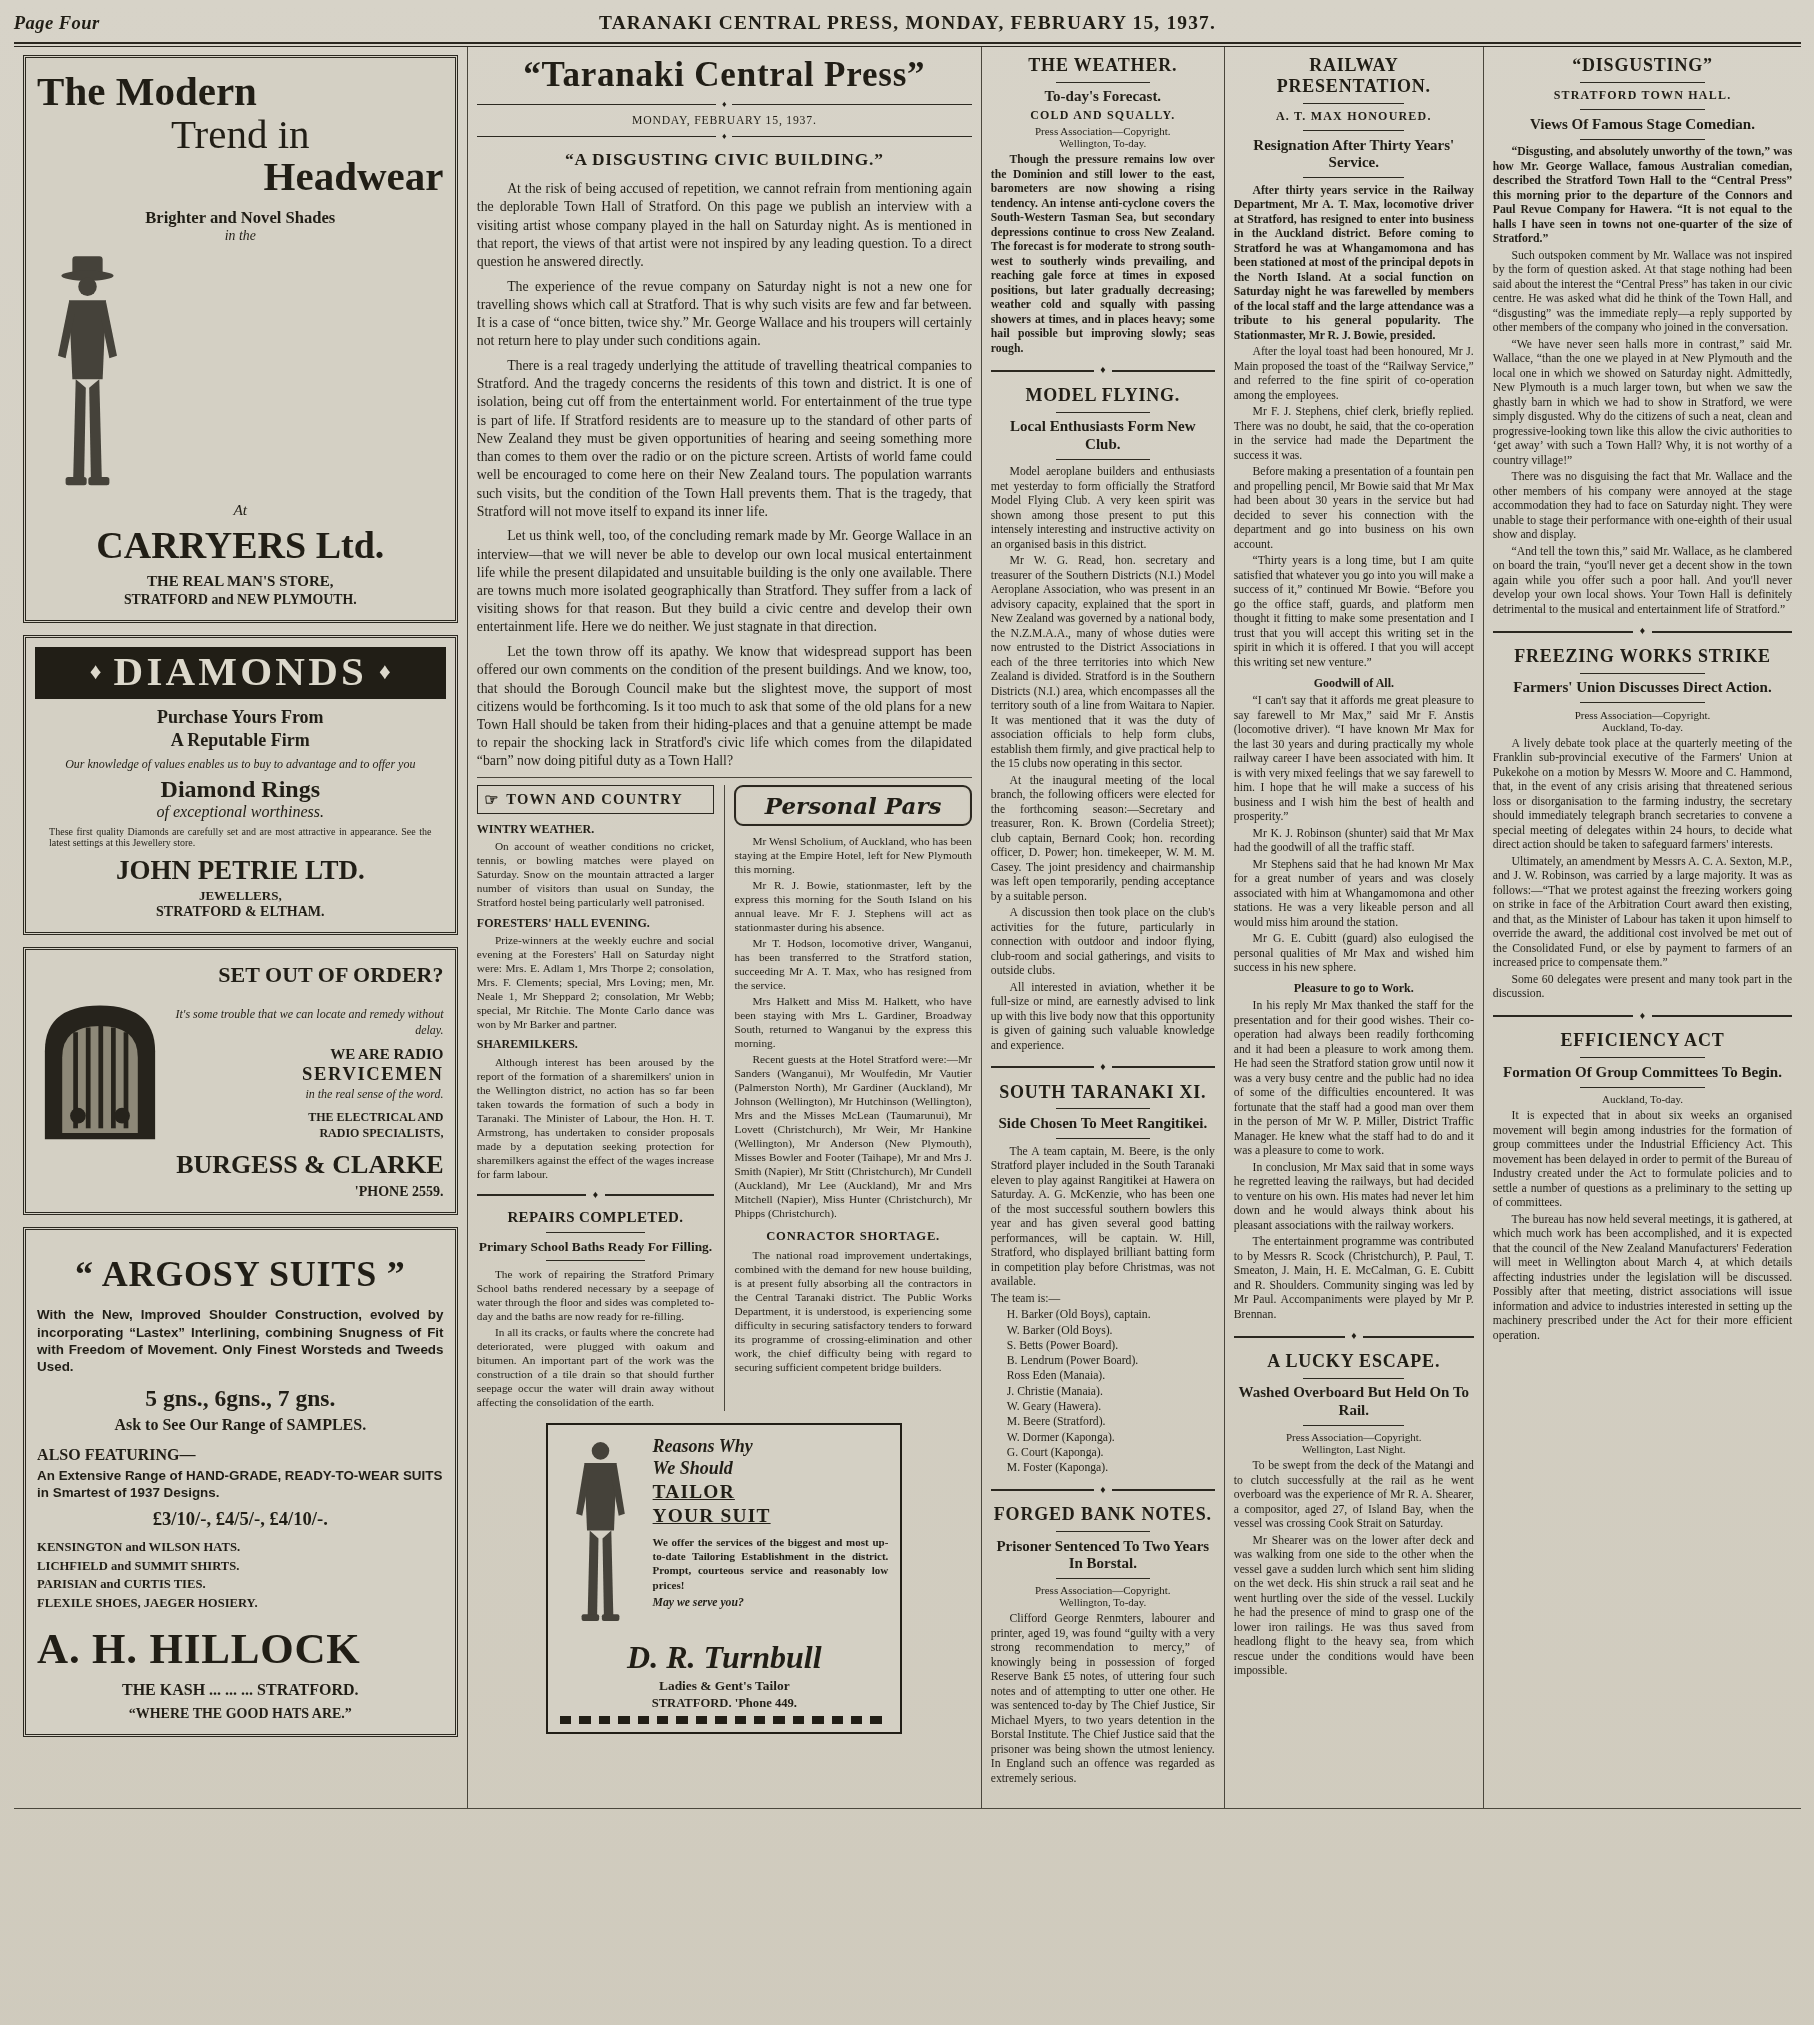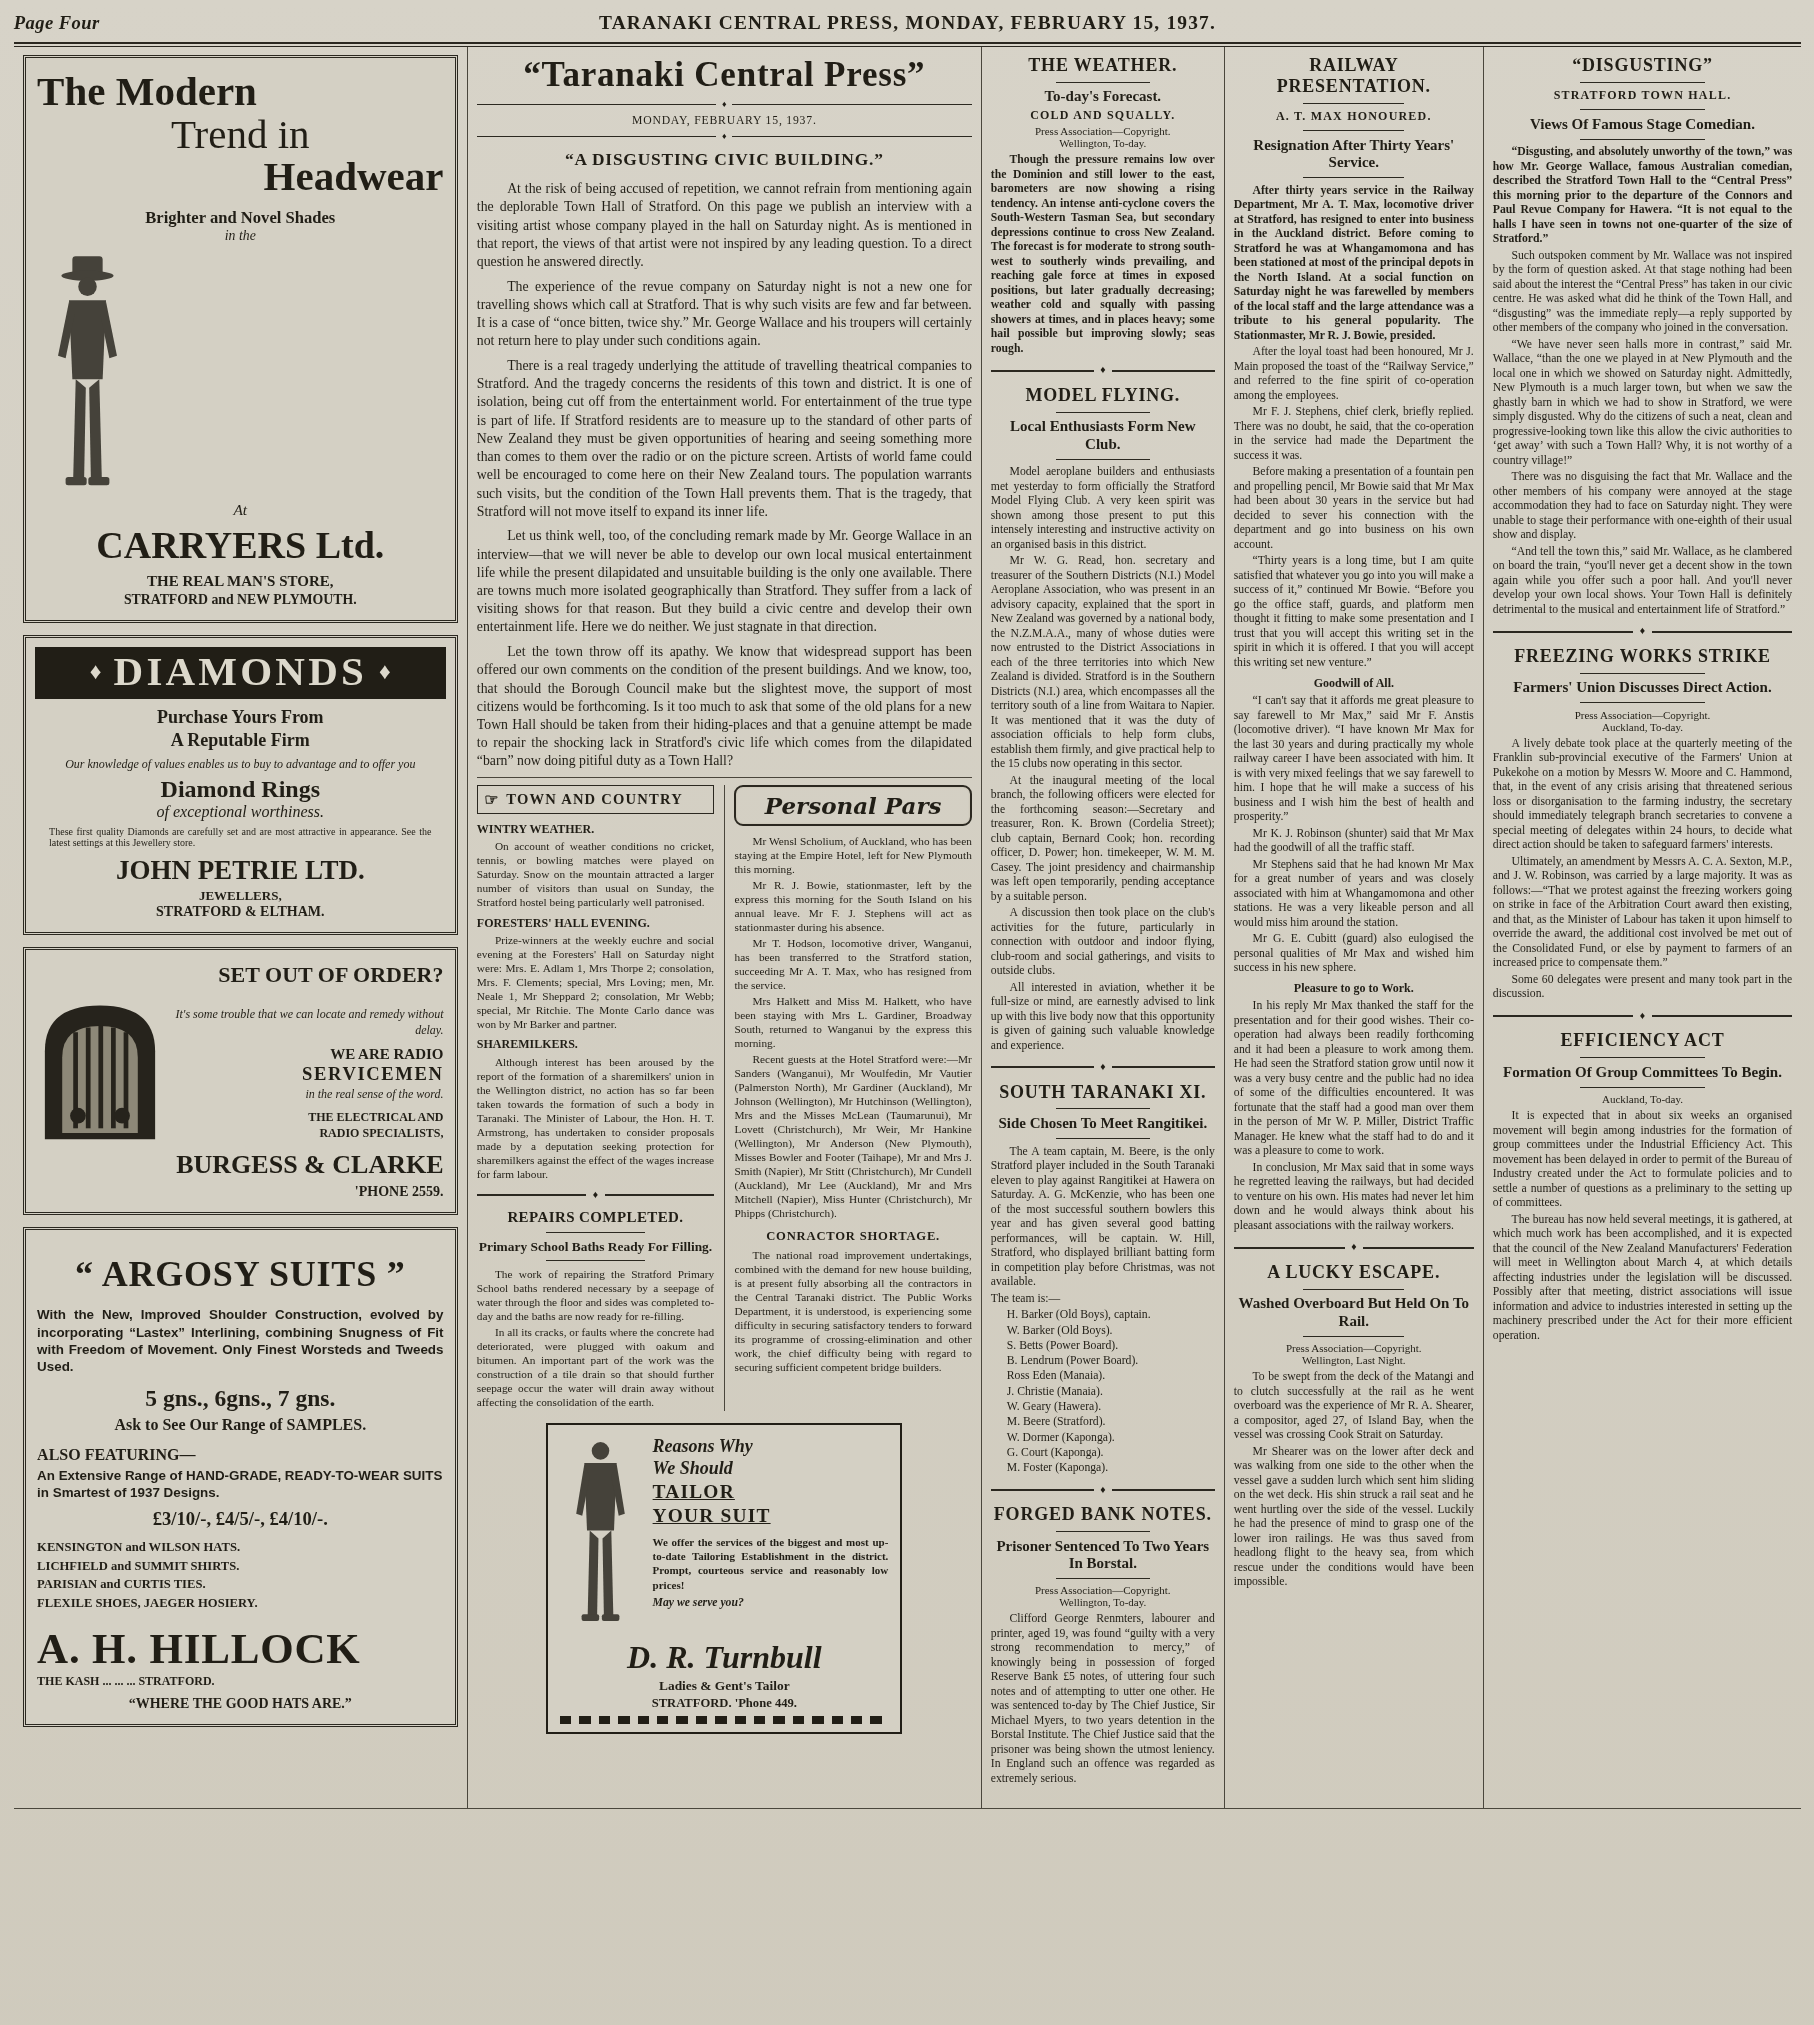--- a/index.html
+++ b/index.html
@@ -119,21 +119,21 @@
   .ag-intro { font-family:"Liberation Sans", sans-serif; font-weight:bold; font-size:16px; line-height:1.35; }
   .ag-title { text-align:center; font-size:36px; font-weight:bold; margin:11.3px 0; letter-spacing:0.8px; }
   .ag-body { font-family:"Liberation Sans", sans-serif; font-weight:bold; font-size:13.4px; line-height:1.3; text-align:justify; }
   .ag-prices { text-align:center; font-size:23.5px; font-weight:bold; margin:9px 0 4px; }
   .ag-samples { text-align:center; font-size:16px; font-weight:bold; }
   .ag-also { font-size:16px; font-weight:bold; margin-top:12px; }
   .ag-feat { font-family:"Liberation Sans", sans-serif; font-weight:bold; font-size:13.4px; line-height:1.3; margin-top:3.2px; }
   .ag-price2 { text-align:center; font-size:18.6px; font-weight:bold; margin:6.5px 0; }
   .ag-brands { font-size:12.6px; font-weight:bold; line-height:1.5; margin-top:7.3px; }
   .ag-firm { font-size:43px; font-weight:bold; margin-top:10.5px; letter-spacing:0.8px; }
-  .ag-kash { font-size:12px; font-weight:bold; margin-top:1px; }
+  .ag-kash { font-size:16px; font-weight:bold; margin-top:8px;text-align:center; }
   .ag-slogan { text-align:center; font-size:14px; font-weight:bold; margin-top:7.3px; }
 
   .ad-turnbull { border:2.4px solid #211e16; width:356px; margin:12px auto 0; padding:11.3px 12px 8px; }
   .tb-inner { display:flex; gap:11.3px; }
   .tb-man svg { width:81px; height:auto; display:block; }
   .tb-right { flex:1; }
   .tb-r1 { font-size:18px; font-weight:bold; font-style:italic; line-height:1.2; }
   .tb-r2 { font-size:19.4px; font-weight:bold; letter-spacing:1.2px; text-decoration:underline; line-height:1.25; }
   .tb-body { font-size:11px; font-weight:bold; margin-top:6.5px; text-align:justify; line-height:1.3; }
   .tb-may { font-size:11.7px; font-weight:bold; font-style:italic; margin-top:4px; }
@@ -465,20 +465,21 @@
         <div class="body">
             <p>“I can't say that it affords me great pleasure to say farewell to Mr Max,” said Mr F. Anstis (locomotive driver). “I have known Mr Max for the last 30 years and during practically my whole railway career I have been associated with him. It is with very mixed feelings that we say farewell to him. I hope that he will make a success of his business and I wish him the best of health and prosperity.”</p>
             <p>Mr K. J. Robinson (shunter) said that Mr Max had the goodwill of all the traffic staff.</p>
             <p>Mr Stephens said that he had known Mr Max for a great number of years and was closely associated with him at Whangamomona and other stations. He was a very likeable person and all would miss him around the station.</p>
             <p>Mr G. E. Cubitt (guard) also eulogised the personal qualities of Mr Max and wished him success in his new sphere.</p>
           </div>
         <div class="midhead">Pleasure to go to Work.</div>
         <div class="body">
             <p>In his reply Mr Max thanked the staff for the presentation and for their good wishes. Their co-operation had always been readily forthcoming and it had been a pleasure to work among them. He had seen the Stratford station grow until now it was a very busy centre and the public had no idea of some of the difficulties encountered. It was fortunate that the staff had a good man over them in the person of Mr W. P. Miller, District Traffic Manager. He knew what the staff had to do and it was a pleasure to come to work.</p>
             <p>In conclusion, Mr Max said that in some ways he regretted leaving the railways, but had decided to venture on his own. His mates had never let him down and he would always think about his pleasant associations with the railway workers.</p>
+            <p>The entertainment programme was contributed to by Messrs R. Scock (Christchurch), P. Paul, T. Smeaton, J. Main, H. E. McCalman, G. E. Cubitt and R. Shoulders. Community singing was led by Mr Paul. Accompaniments were played by Mr P. Brennan.</p>
           </div>
       </article>
 
       <div class="art-sep">
           <span>♦</span>
         </div>
 
       <article>
         <h2 class="kicker">A LUCKY ESCAPE.</h2>
         <div class="shortrule"></div>

